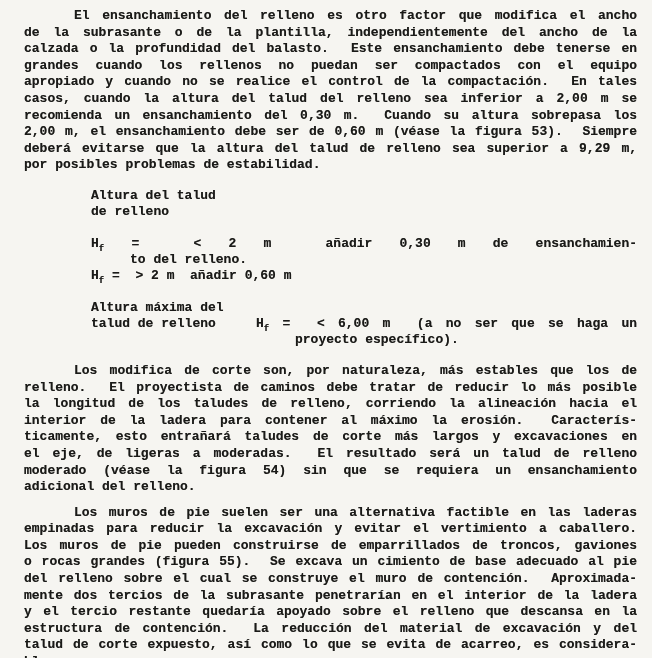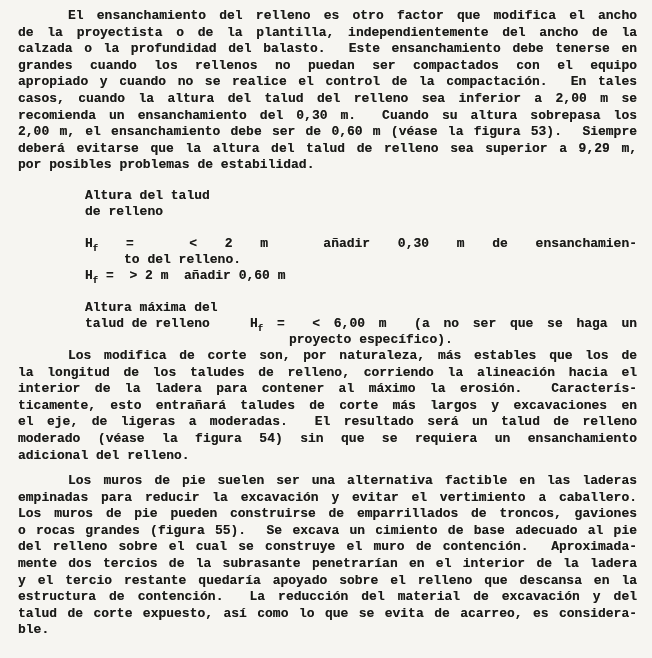--- a/index.html
+++ b/index.html
@@ -4,54 +4,54 @@
 <style>
   html, body {
     margin: 0; padding: 0;
     width: 652px; height: 658px;
     overflow: hidden;
     background: #f6f5f1;
   }
   .page {
     width: 652px; height: 658px;
     box-sizing: border-box;
-    padding: 8px 15px 0 18px;
+    padding: 8px 15px 0 24px;
     background: #f6f5f1;
     font-family: "Liberation Mono", "DejaVu Sans Mono", monospace;
     font-weight: bold;
     font-size: 13px;
     line-height: 16.6px;
     color: #1a1a18;
     text-shadow: 0 0 0.5px rgba(25,25,20,0.55);
     overflow: hidden;
   }
   .line { min-height: 16.6px; white-space: normal; }
   .jline { text-align: justify; text-align-last: justify; }
   .plain { text-align: left; text-align-last: auto; }
   .indent { text-indent: 50px; }
 
   .page > .block:nth-child(1) { margin-bottom: 14px; }
   .page > .block:nth-child(2) { margin-bottom: 16px; flex-direction: column; }
-  .page > .block:nth-child(3) { }
+  .page > .block:nth-child(3) { margin-bottom: 15px; }
   .page > .block:nth-child(4) { margin-bottom: 9px; }
 
   .defgroup { display: flex; margin-left: 67px; }
   .defgroup .line { line-height: 16px; min-height: 16px; }
   .defterm { width: 165px; flex-shrink: 0; }
   .defvalue { flex: 1; padding-top: 16px; }
   .defvalue .cont { margin-left: 39px; }
   sub { font-size: 9px; line-height: 0; }
 </style>
 </head>
 <body>
 
 <div class="page">
     <div class="block para">
       <div class="line jline indent">El ensanchamiento del relleno es otro factor que modifica el ancho</div>
-      <div class="line jline">de la proyectista o de la plantilla, independientemente del ancho de la</div>
+      <div class="line jline">de la subrasante o de la plantilla, independientemente del ancho de la</div>
       <div class="line jline">calzada o la profundidad del balasto.&nbsp; Este ensanchamiento debe tenerse en</div>
       <div class="line jline">grandes cuando los rellenos no puedan ser compactados con el equipo</div>
       <div class="line jline">apropiado y cuando no se realice el control de la compactación.&nbsp; En tales</div>
       <div class="line jline">casos, cuando la altura del talud del relleno sea inferior a 2,00 m se</div>
       <div class="line jline">recomienda un ensanchamiento del 0,30 m.&nbsp; Cuando su altura sobrepasa los</div>
       <div class="line jline">2,00 m, el ensanchamiento debe ser de 0,60 m (véase la figura 53).&nbsp; Siempre</div>
       <div class="line jline">deberá evitarse que la altura del talud de relleno sea superior a 9,29 m,</div>
       <div class="line plain">por posibles problemas de estabilidad.</div>
     </div>
     <div class="block defgroup">
@@ -70,20 +70,21 @@
         <div class="line plain">Altura máxima del</div>
         <div class="line plain">talud de relleno</div>
       </div>
       <div class="defvalue">
         <div class="line jline"><span>H</span><sub>f</sub><span> =&nbsp; &lt; 6,00 m&nbsp; (a no ser que se haga un</span></div>
         <div class="line plain cont">proyecto específico).</div>
       </div>
     </div>
     <div class="block para">
       <div class="line jline indent">Los modifica de corte son, por naturaleza, más estables que los de</div>
+      <div class="line jline">relleno.&nbsp; El proyectista de caminos debe tratar de reducir lo más posible</div>
       <div class="line jline">la longitud de los taludes de relleno, corriendo la alineación hacia el</div>
       <div class="line jline">interior de la ladera para contener al máximo la erosión.&nbsp; Caracterís-</div>
       <div class="line jline">ticamente, esto entrañará taludes de corte más largos y excavaciones en</div>
       <div class="line jline">el eje, de ligeras a moderadas.&nbsp; El resultado será un talud de relleno</div>
       <div class="line jline">moderado (véase la figura 54) sin que se requiera un ensanchamiento</div>
       <div class="line plain">adicional del relleno.</div>
     </div>
     <div class="block para">
       <div class="line jline indent">Los muros de pie suelen ser una alternativa factible en las laderas</div>
       <div class="line jline">empinadas para reducir la excavación y evitar el vertimiento a caballero.</div>

